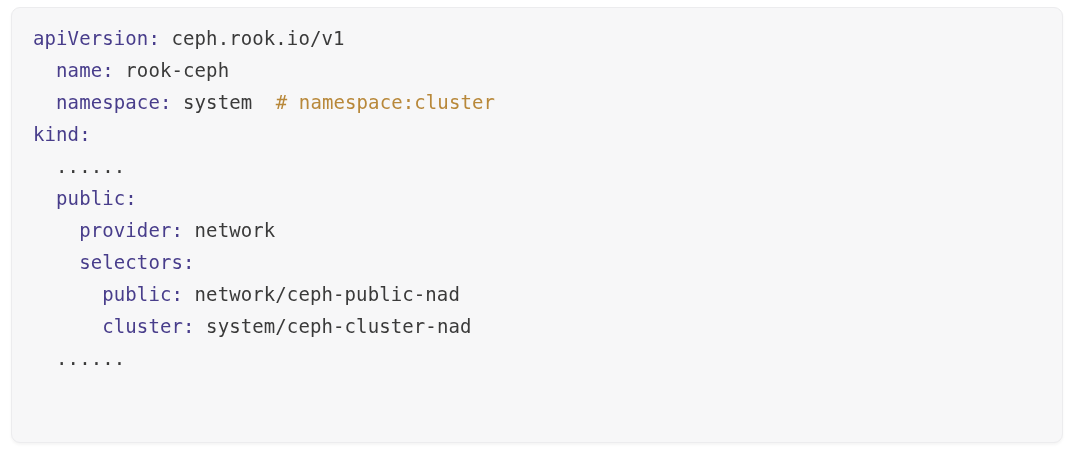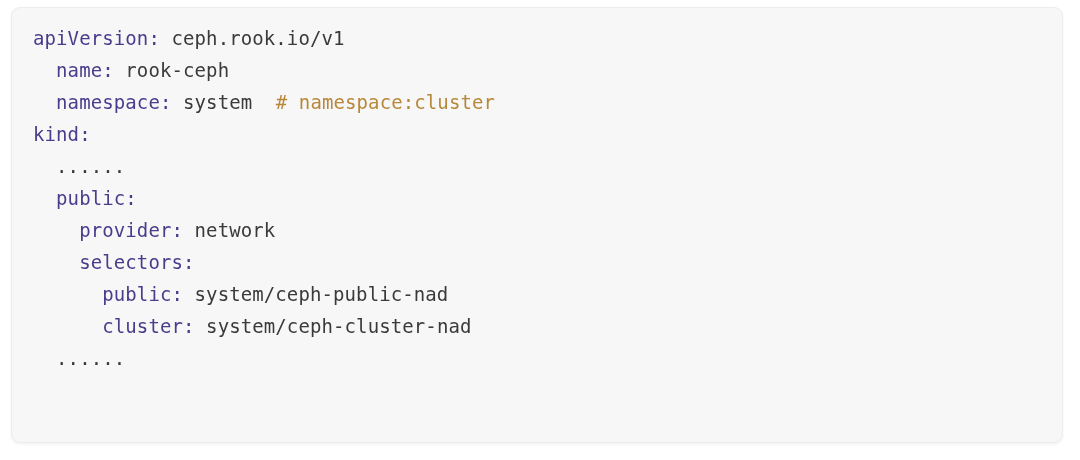--- a/index.html
+++ b/index.html
@@ -58,17 +58,17 @@
 <div id="code-card">
   <div id="code-body">
       <div class="code-line"><span class="tok-key">apiVersion</span><span class="tok-punct">:</span><span class="tok-val"> ceph.rook.io/v1</span></div>
       <div class="code-line"><span class="tok-plain">  </span><span class="tok-key">name</span><span class="tok-punct">:</span><span class="tok-val"> rook-ceph</span></div>
       <div class="code-line"><span class="tok-plain">  </span><span class="tok-key">namespace</span><span class="tok-punct">:</span><span class="tok-val"> system </span><span class="tok-comment"># namespace:cluster</span></div>
       <div class="code-line"><span class="tok-key">kind</span><span class="tok-punct">:</span></div>
       <div class="code-line"><span class="tok-plain">  </span><span class="tok-ellipsis">......</span></div>
       <div class="code-line"><span class="tok-plain">  </span><span class="tok-key">public</span><span class="tok-punct">:</span></div>
       <div class="code-line"><span class="tok-plain">    </span><span class="tok-key">provider</span><span class="tok-punct">:</span><span class="tok-val"> network</span></div>
       <div class="code-line"><span class="tok-plain">    </span><span class="tok-key">selectors</span><span class="tok-punct">:</span></div>
-      <div class="code-line"><span class="tok-plain">      </span><span class="tok-key">public</span><span class="tok-punct">:</span><span class="tok-val"> system/ceph-public-nad</span></div>
+      <div class="code-line"><span class="tok-plain">      </span><span class="tok-key">public</span><span class="tok-punct">:</span><span class="tok-val"> network/ceph-public-nad</span></div>
       <div class="code-line"><span class="tok-plain">      </span><span class="tok-key">cluster</span><span class="tok-punct">:</span><span class="tok-val"> system/ceph-cluster-nad</span></div>
       <div class="code-line"><span class="tok-plain">  </span><span class="tok-ellipsis">......</span></div>
     </div>
 </div>
 
 </body></html>

